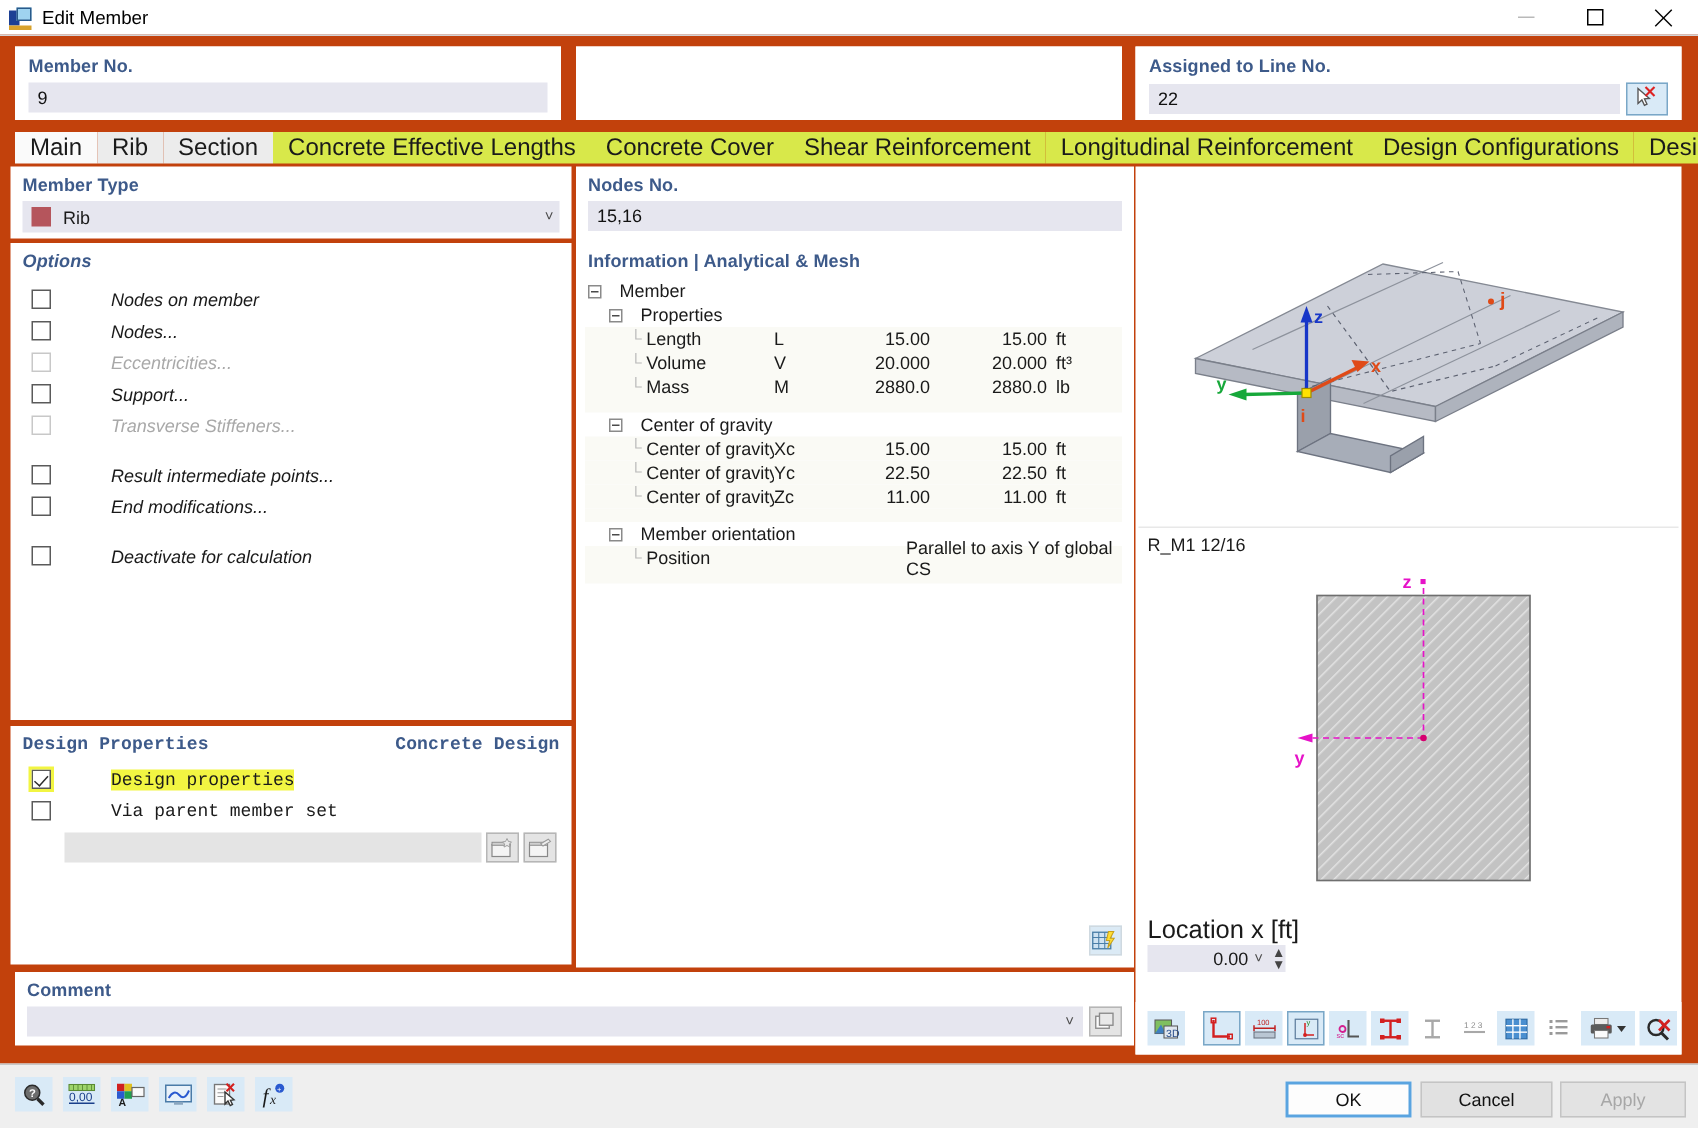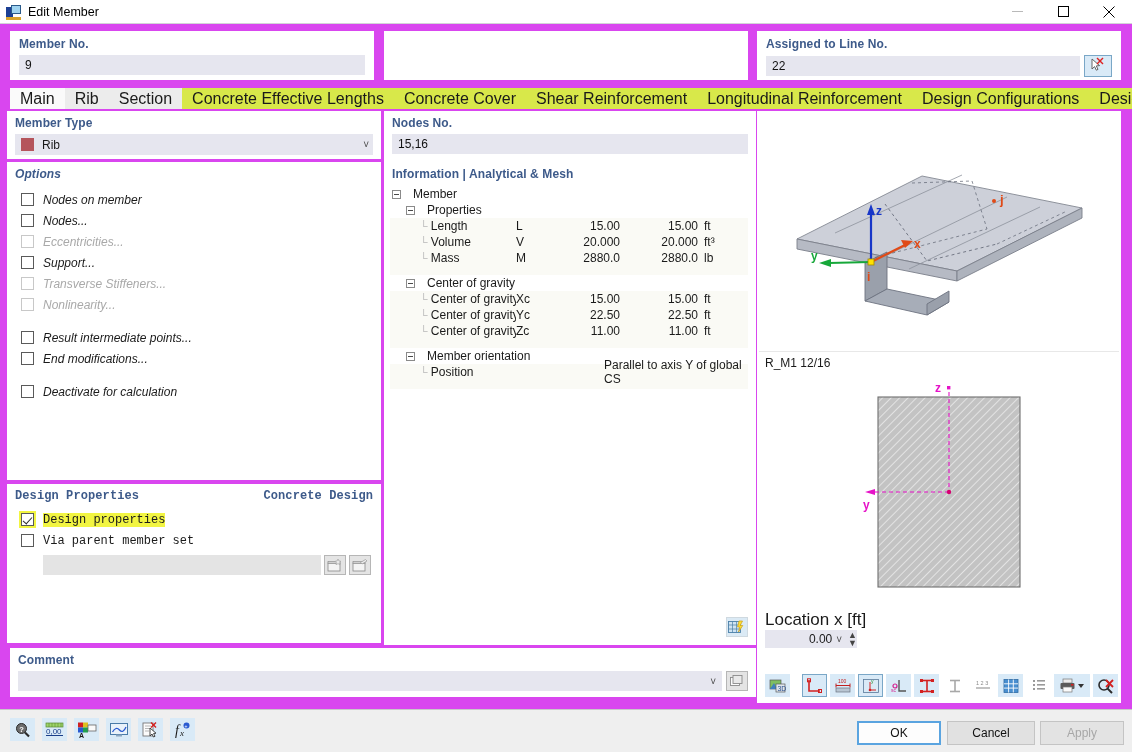--- a/index.html
+++ b/index.html
@@ -8,21 +8,21 @@
     width: 1132px; height: 752px;
     overflow: hidden;
     font-family: "Liberation Sans", sans-serif;
     font-size: 12px;
     color: #1a1a1a;
     background: #d3d3d8;
   }
   #app {
     position: relative;
     width: 1132px; height: 752px;
-    background: #d946ef;
+    background: #c2410c;
   }
 
   
   .titlebar {
     position: absolute; left: 0; top: 0; width: 1132px; height: 23px;
     background: #ffffff;
     display: flex; align-items: center;
   }
   .titlebar .tb-icon {
     width: 16px; height: 16px; margin-left: 6px; margin-right: 6px;
@@ -110,20 +110,21 @@
   }
   .combo .swatch { width: 13px; height: 13px; background: #b5555c; margin-right: 8px; flex:none; }
   .combo .cap { flex: 1; }
   .chev { color: #4a4a4a; font-size: 10px; }
 
   .chkrow {
     display: flex; align-items: center;
     height: 21px;
     font-size: 12px;
     margin-left: 14px;
+    gap: 31px;
   }
   .chkbox {
     width: 13px; height: 13px;
     border: 1px solid #5a5a5a;
     background: #fff;
     margin-right: 9px; flex: none;
     position: relative;
   }
   .chkrow.disabled { color: #a9a9a9; }
   .chkrow.disabled .chkbox { border-color: #c8c8c8; }
@@ -332,24 +333,20 @@
         <span class="chkbox"></span>
         <span class="lbl">Eccentricities...</span>
       </div>
       <div class="chkrow">
         <span class="chkbox"></span>
         <span class="lbl">Support...</span>
       </div>
       <div class="chkrow disabled">
         <span class="chkbox"></span>
         <span class="lbl">Transverse Stiffeners...</span>
-      </div>
-      <div class="chkrow disabled">
-        <span class="chkbox"></span>
-        <span class="lbl">Nonlinearity...</span>
       </div>
       <div style="height:12px;"></div>
       <div class="chkrow">
         <span class="chkbox"></span>
         <span class="lbl">Result intermediate points...</span>
       </div>
       <div class="chkrow">
         <span class="chkbox"></span>
         <span class="lbl">End modifications...</span>
       </div>

